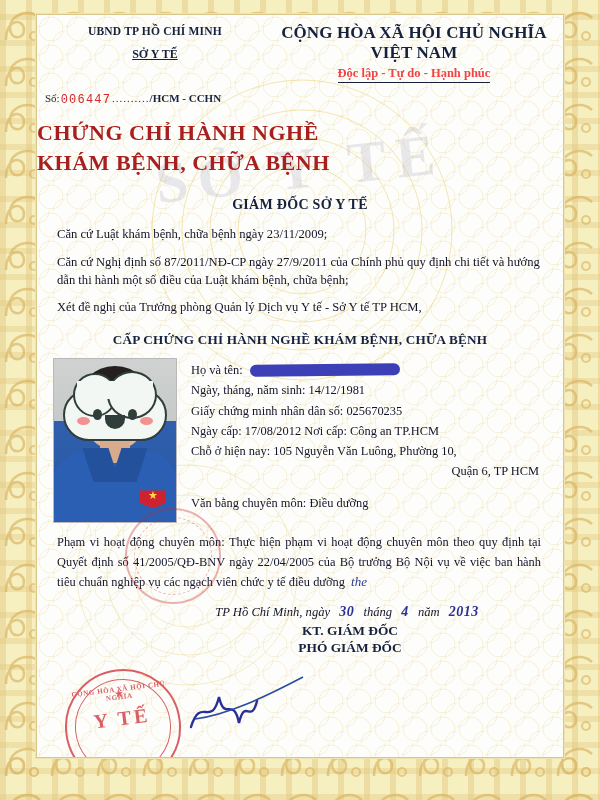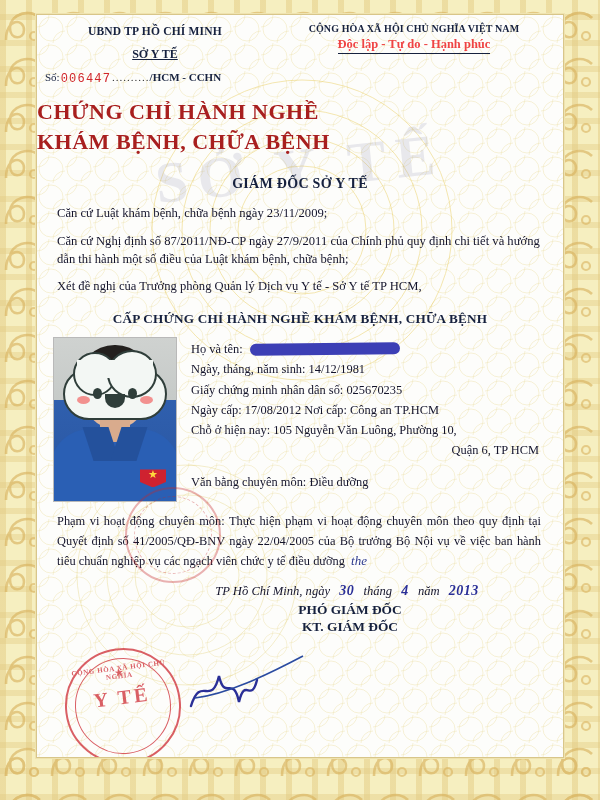--- a/index.html
+++ b/index.html
@@ -59,21 +59,21 @@
   }
 
   .content{position:relative;z-index:5;}
 
   
   .hdr{display:flex;padding:8px 4px 0 4px;}
   .hdr-left{width:44%;text-align:center;padding-top:2px;}
   .hdr-right{width:56%;text-align:center;}
   .t-ubnd{font-size:11.5px;font-weight:bold;letter-spacing:.2px;color:#16213e;}
   .t-soyte{font-size:12px;font-weight:bold;text-decoration:underline;color:#16213e;margin-top:10px;display:inline-block;}
-  .t-country{font-size:10px;font-weight:bold;color:#16213e;letter-spacing:.1px;}
+  .t-country{font-size:17px;font-weight:bold;color:#16213e;letter-spacing:.1px;}
   .t-motto{font-size:12.5px;font-weight:bold;color:#ef4444;margin-top:3px;display:inline-block;border-bottom:1.4px solid #16213e;padding-bottom:1px;}
 
   .so-line{
     margin:9px 0 0 8px;
     font-size:11px;color:#16213e;
     display:flex;align-items:baseline;
   }
   .so-label{font-weight:normal;}
   .so-num{
     color:#d1262b;font-size:12px;font-weight:500;
@@ -388,22 +388,22 @@
         <div class="sig-place">
           <span>TP Hồ Chí Minh, ngày</span>
           <span class="hw">30</span>
           <span>tháng</span>
           <span class="hw">4</span>
           <span>năm</span>
           <span class="hw">2013</span>
         </div>
 
         <div class="sig-title">
+          <div>KT. GIÁM ĐỐC</div>
           <div>PHÓ GIÁM ĐỐC</div>
-          <div>KT. GIÁM ĐỐC</div>
         </div>
 
         <div class="sig-space">
 
           <div class="seal">
             <div class="ring2"></div>
             <div class="star">★</div>
             <div class="arc-top">CỘNG HÒA XÃ HỘI CHỦ NGHĨA</div>
             <div class="ctr">Y TẾ</div>
 

